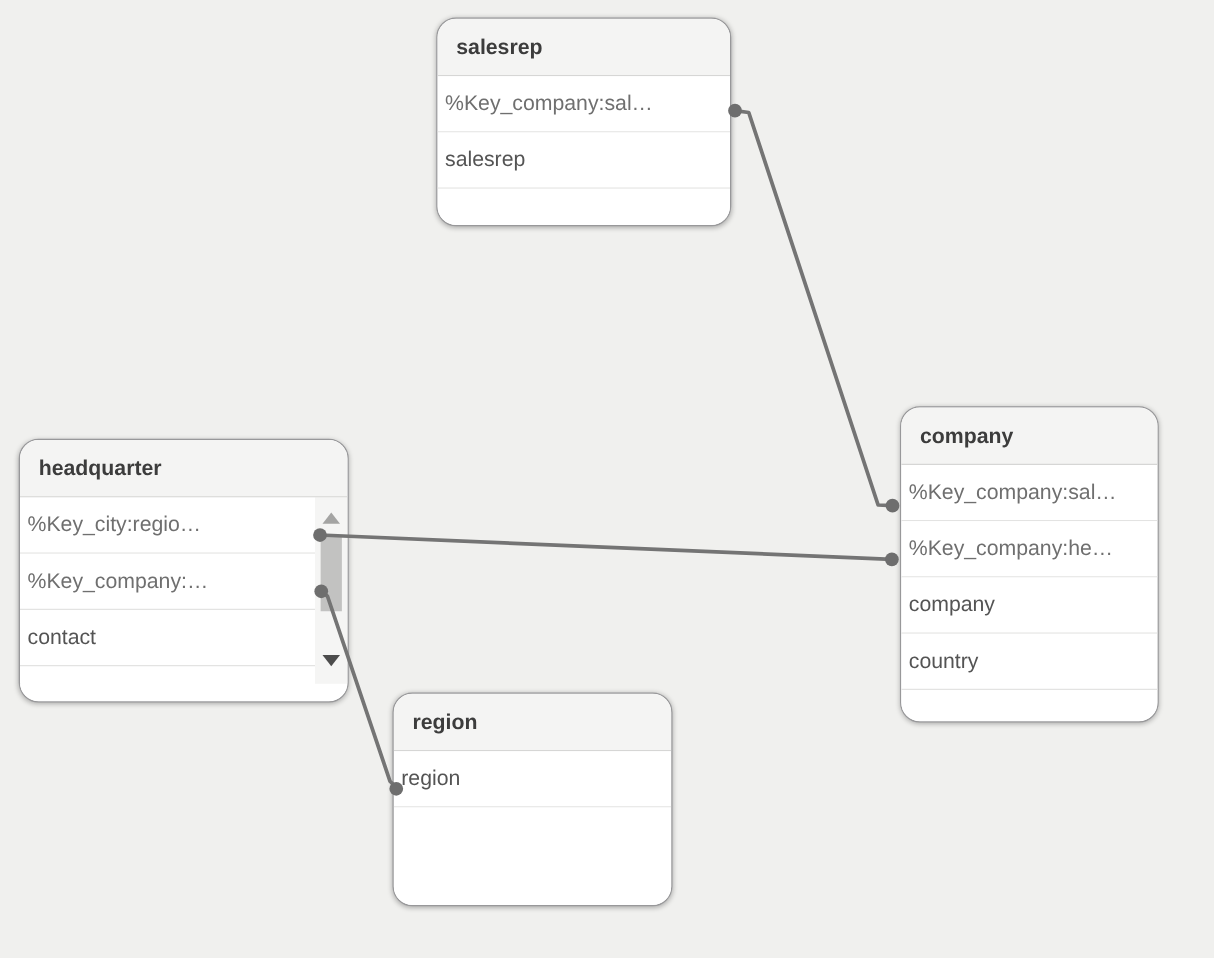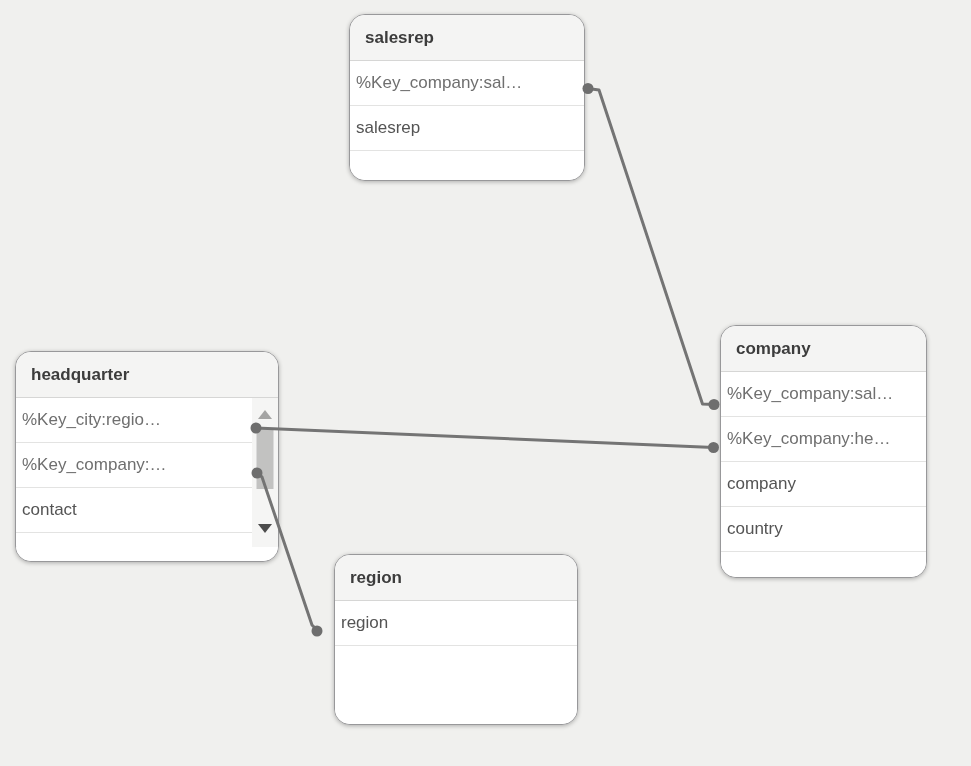--- a/index.html
+++ b/index.html
@@ -124,21 +124,21 @@
     stroke-width: 3;
     stroke-linecap: round;
     stroke-linejoin: round;
   }
   .connector-dot { fill: #6e6e6e; }
 
   
   #table-salesrep    { left: 349px; top: 14px;  width: 236px; height: 167px; }
   #table-company     { left: 720px; top: 325px; width: 207px; height: 253px; }
   #table-headquarter { left: 15px;  top: 351px; width: 264px; height: 211px; }
-  #table-region      { left: 334px; top: 554px; width: 244px; height: 171px; }
+  #table-region      { left: 314px; top: 554px; width: 224px; height: 171px; }
 </style>
 </head>
 <body>
 
 <div style="position:absolute;inset:0;">
 
   <div class="dm-table" id="table-salesrep">
     <div class="dm-header">
       <span>salesrep</span>
     </div>

